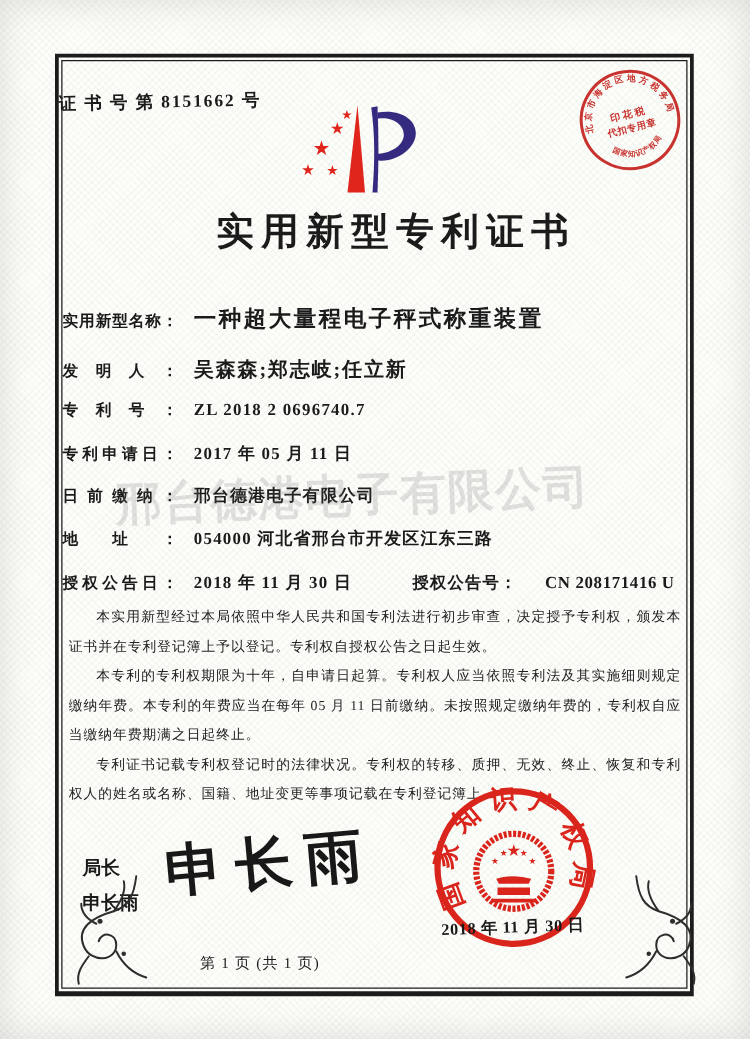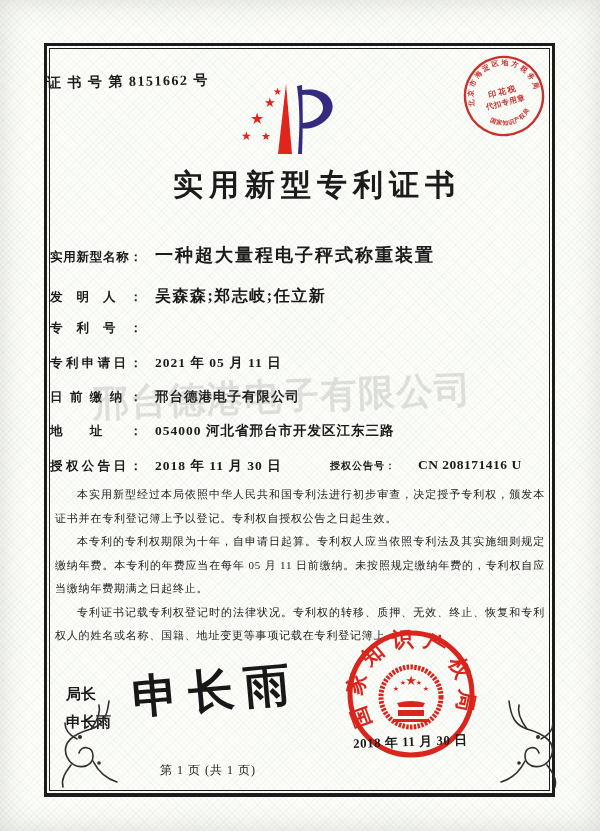--- a/index.html
+++ b/index.html
@@ -22,21 +22,21 @@
   .title { position:absolute; left:44px; top:165px; width:478px; text-align:center;
     font-size:30px; font-weight:700; letter-spacing:6px;margin-left:34px; }
   .f-row { position:absolute; left:50px; right:52px; display:flex; align-items:baseline; }
   .f-label { flex:0 0 92px; width:92px; font-size:12.5px; font-weight:600; white-space:nowrap;
     text-align:justify; text-align-last:justify; }
   .f-value { margin-left:13px; font-weight:600; white-space:nowrap; }
   .v-lg { font-size:18px; letter-spacing:2px; }
   .v-md { font-size:16px; letter-spacing:1.5px; }
   .v-sm { font-size:13.5px; letter-spacing:1px; }
   .grant-pair { position:absolute; left:280px; top:0; display:flex; align-items:baseline; }
-  .grant-pair .g-label { font-size:10px; font-weight:600; letter-spacing:1px; }
+  .grant-pair .g-label { font-size:13px; font-weight:600; letter-spacing:1px; }
   .grant-pair .g-value { margin-left:22px; font-size:13.5px; font-weight:600; letter-spacing:0.5px; }
   .paras { position:absolute; left:55px; right:55px; top:483px; }
   .paras p { font-size:11px; line-height:23.5px; text-align:justify; text-indent:2em;
     letter-spacing:0.8px; color:#222; }
   .watermark { position:absolute; left:92px; top:372px; font-size:37px; font-weight:700;
     letter-spacing:1px; color:rgba(110,110,110,0.20); white-space:nowrap;
     transform:rotate(-2.2deg); z-index:6; }
   .signoff { position:absolute; left:66px; top:680px; font-family:"DejaVu Sans","Liberation Sans",sans-serif; }
   .signoff div { font-size:15px; font-weight:700; line-height:28px; }
   .signature { position:absolute; left:132px; top:660px; font-size:46px; font-weight:600;
@@ -115,24 +115,25 @@
   <div class="f-row" style="top:243px">
     <span class="f-label">实用新型名称：</span>
     <span class="f-value v-lg">一种超大量程电子秤式称重装置</span>
   </div>
   <div class="f-row" style="top:286px">
     <span class="f-label">发明人：</span>
     <span class="f-value v-md">吴森森;郑志岐;任立新</span>
   </div>
   <div class="f-row" style="top:320px">
     <span class="f-label">专利号：</span>
+    <span class="f-value v-sm">ZL 2018 2 0696740.7</span>
   </div>
   <div class="f-row" style="top:354px">
     <span class="f-label">专利申请日：</span>
-    <span class="f-value v-sm">2021 年 05 月 11 日</span>
+    <span class="f-value v-sm">2017 年 05 月 11 日</span>
   </div>
   <div class="f-row" style="top:388px">
     <span class="f-label">日前缴纳：</span>
     <span class="f-value v-sm">邢台德港电子有限公司</span>
   </div>
   <div class="f-row" style="top:422px">
     <span class="f-label">地址：</span>
     <span class="f-value v-sm">054000 河北省邢台市开发区江东三路</span>
   </div>
   <div class="f-row" style="top:457px">

